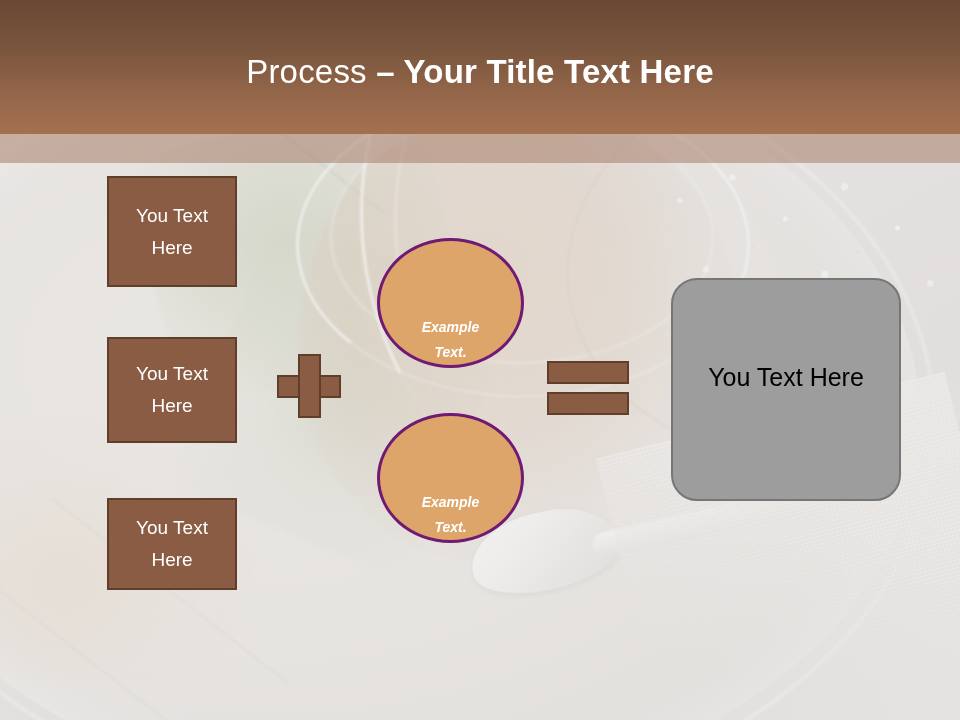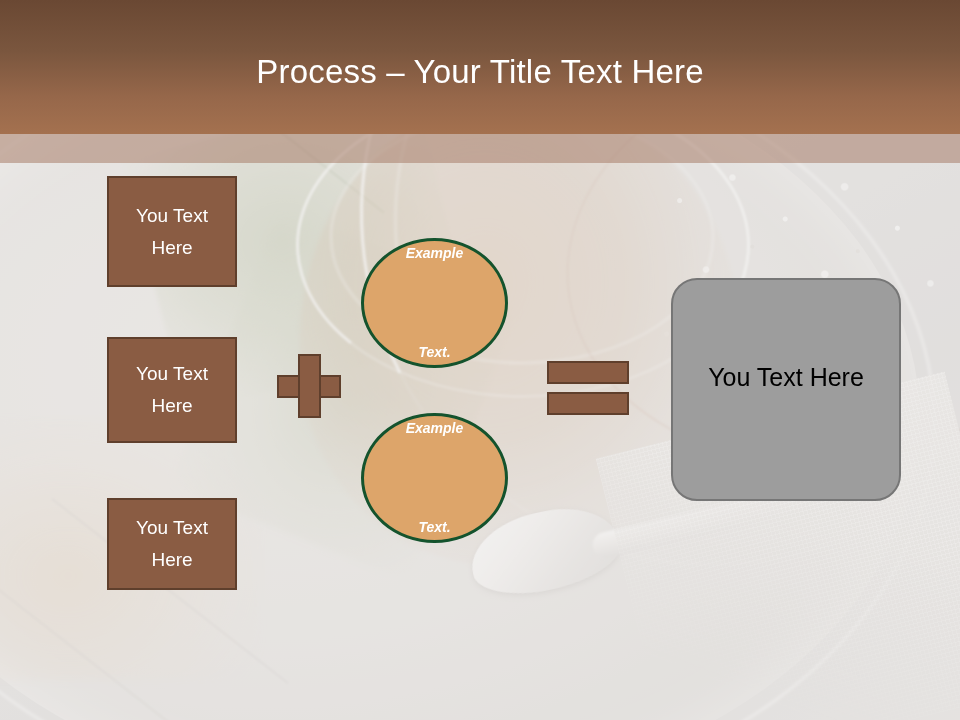--- a/index.html
+++ b/index.html
@@ -235,21 +235,21 @@
     left: 0; top: 52px;
     width: 960px;
     text-align: center;
     color: #ffffff;
     font-size: 33px;
     line-height: 40px;
     letter-spacing: 0.2px;
     white-space: nowrap;
   }
   .slide-title .t-bold { font-weight: 400; }
-  .slide-title .t-rest { font-weight: 400; }
+  .slide-title .t-rest { font-weight: 700; }
 
   
   .input-box {
     position: absolute;
     left: 107px;
     width: 130px;
     background: #8a5c43;
     border: 2px solid #5f3f2c;
     color: #ffffff;
     font-size: 19px;
@@ -288,31 +288,31 @@
   .op-plus .bar-core {
     left: 23px; top: 23px;
     width: 19px; height: 19px;
     background: #8a5c43;
     border: none;
   }
 
   
   .circle {
     position: absolute;
-    left: 361px;
+    left: 377px;
     width: 147px;
     height: 130px;
     border-radius: 50%;
     background: #dda56a;
-    border: 3px solid #14532d;
+    border: 3px solid #701a75;
     box-sizing: border-box;
     display: flex;
     flex-direction: column;
     align-items: center;
-    justify-content: space-between;
+    justify-content: flex-end;
     color: #ffffff;
     font-size: 14px;
     font-weight: 700;
     font-style: italic;
     line-height: 25px;
     text-align: center;
   }
   .circle-top    { top: 238px; }
   .circle-bottom { top: 413px; }
 

